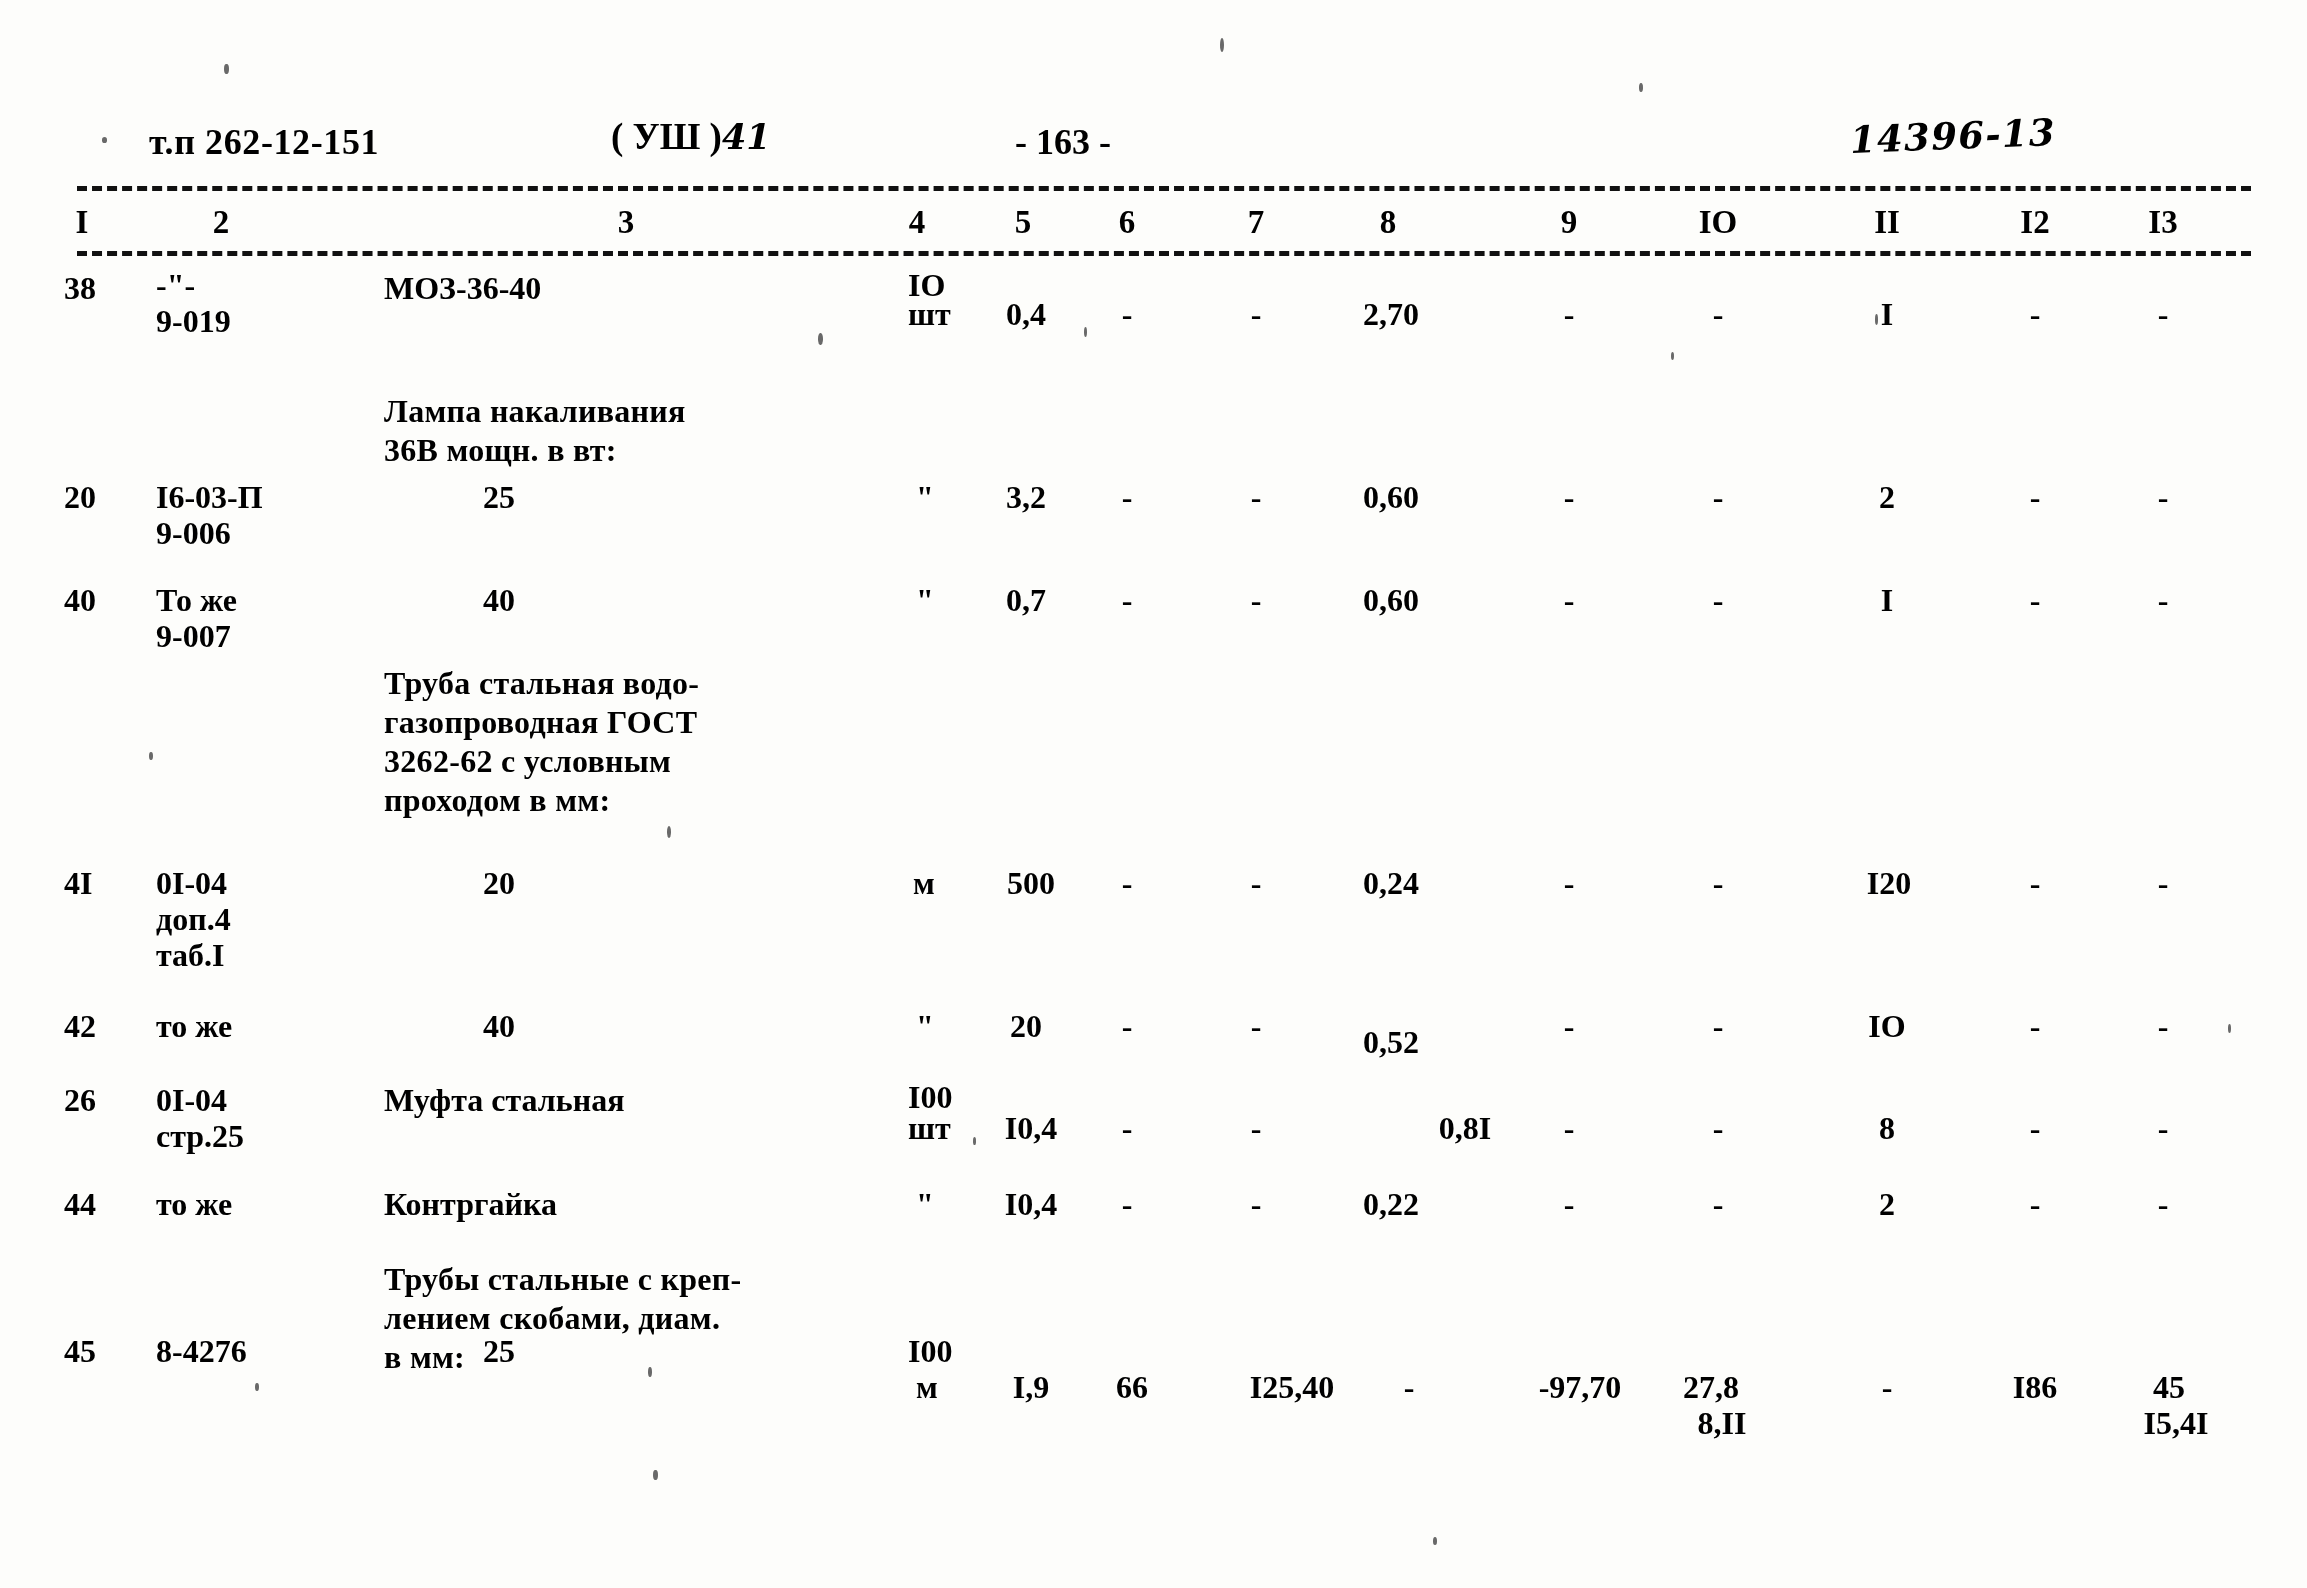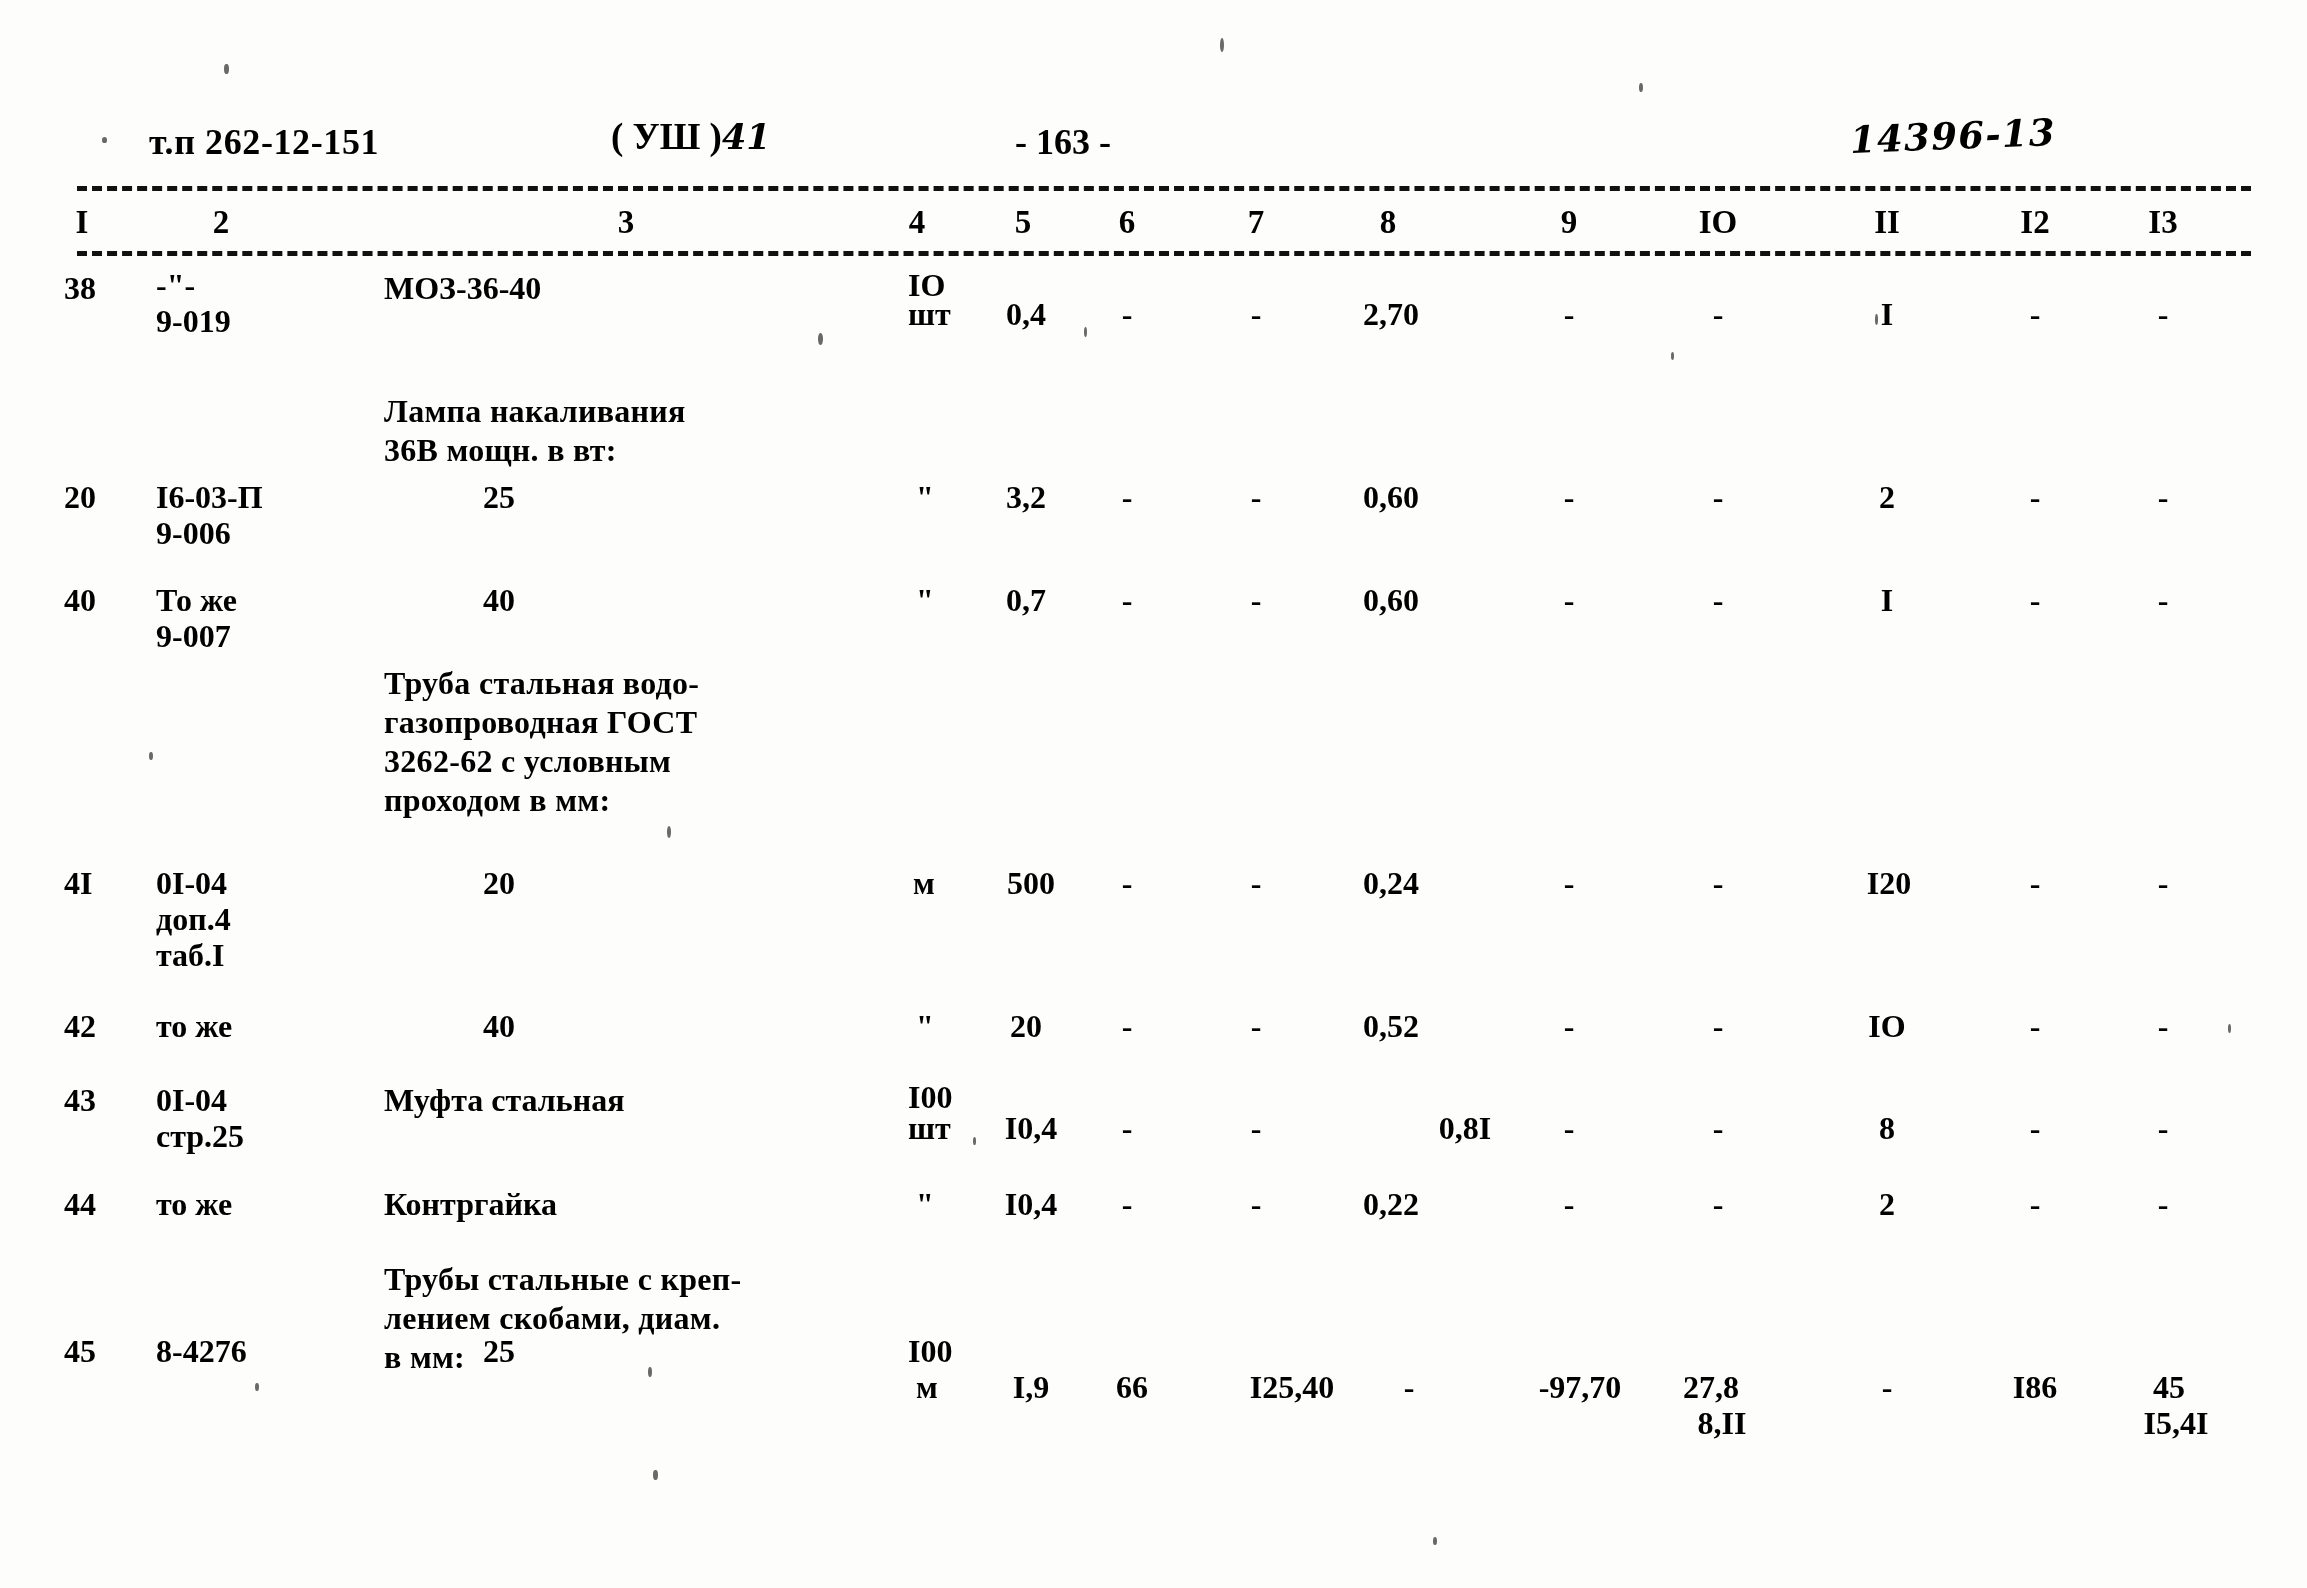--- a/index.html
+++ b/index.html
@@ -251,30 +251,30 @@
     </div>
 
     <div class="row" style="top:738px">
       <div class="cell c-left" style="left:64px; top:0px">42</div>
       <div class="cell c-left" style="left:156px; top:0px">то же</div>
       <div class="cell c-center" style="left:499px; top:0px">40</div>
       <div class="cell c-left" style="left:916px; top:0px">"</div>
       <div class="cell c-center" style="left:1026px; top:0px">20</div>
       <div class="cell c-center" style="left:1127px; top:0px">-</div>
       <div class="cell c-center" style="left:1256px; top:0px">-</div>
-      <div class="cell c-center" style="left:1391px; top:0px">0,52</div>
+      <div class="cell c-center" style="left:1391px; top:16px">0,52</div>
       <div class="cell c-center" style="left:1569px; top:0px">-</div>
       <div class="cell c-center" style="left:1718px; top:0px">-</div>
       <div class="cell c-center" style="left:1887px; top:0px">IO</div>
       <div class="cell c-center" style="left:2035px; top:0px">-</div>
       <div class="cell c-center" style="left:2163px; top:0px">-</div>
     </div>
 
     <div class="row" style="top:812px">
-      <div class="cell c-left" style="left:64px; top:0px">43</div>
+      <div class="cell c-left" style="left:64px; top:0px">26</div>
       <div class="cell c-left" style="left:156px; top:0px">0I-04</div>
       <div class="cell c-left" style="left:156px; top:36px">стр.25</div>
       <div class="cell c-left" style="left:384px; top:0px">Муфта стальная</div>
       <div class="cell c-left" style="left:908px; top:-2.6px">I00</div>
       <div class="cell c-left" style="left:908px; top:28px">шт</div>
       <div class="cell c-center" style="left:1031px; top:28px">I0,4</div>
       <div class="cell c-center" style="left:1127px; top:28px">-</div>
       <div class="cell c-center" style="left:1256px; top:28px">-</div>
       <div class="cell c-center" style="left:1465px; top:28px">0,8I</div>
       <div class="cell c-center" style="left:1569px; top:28px">-</div>

